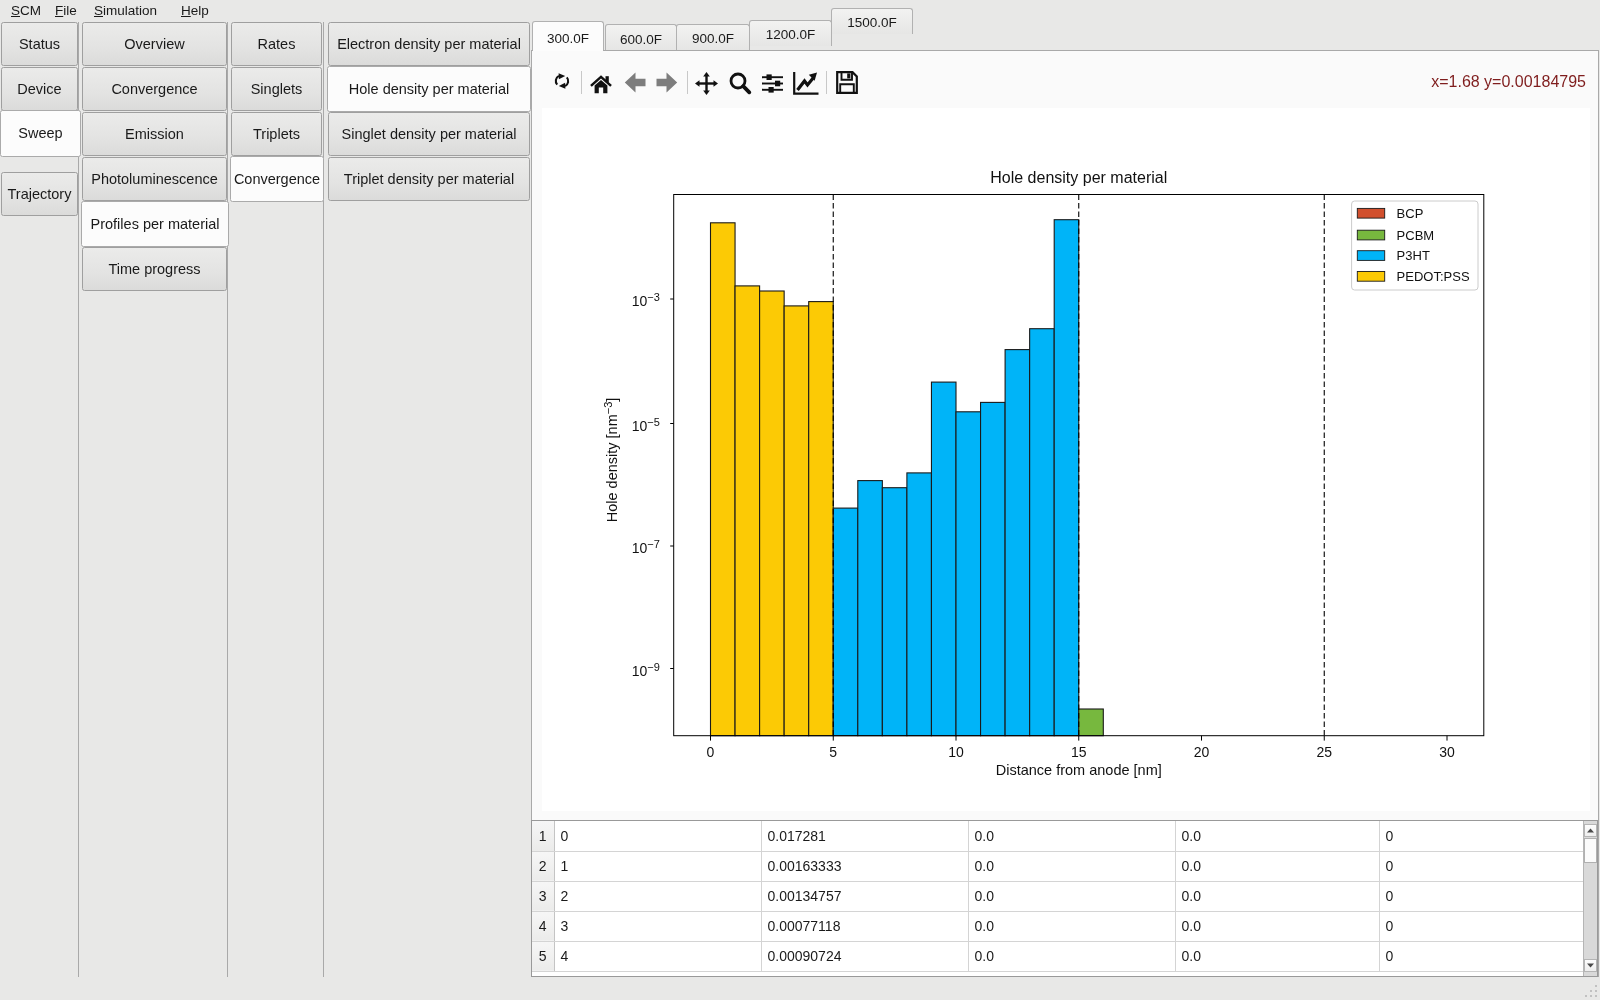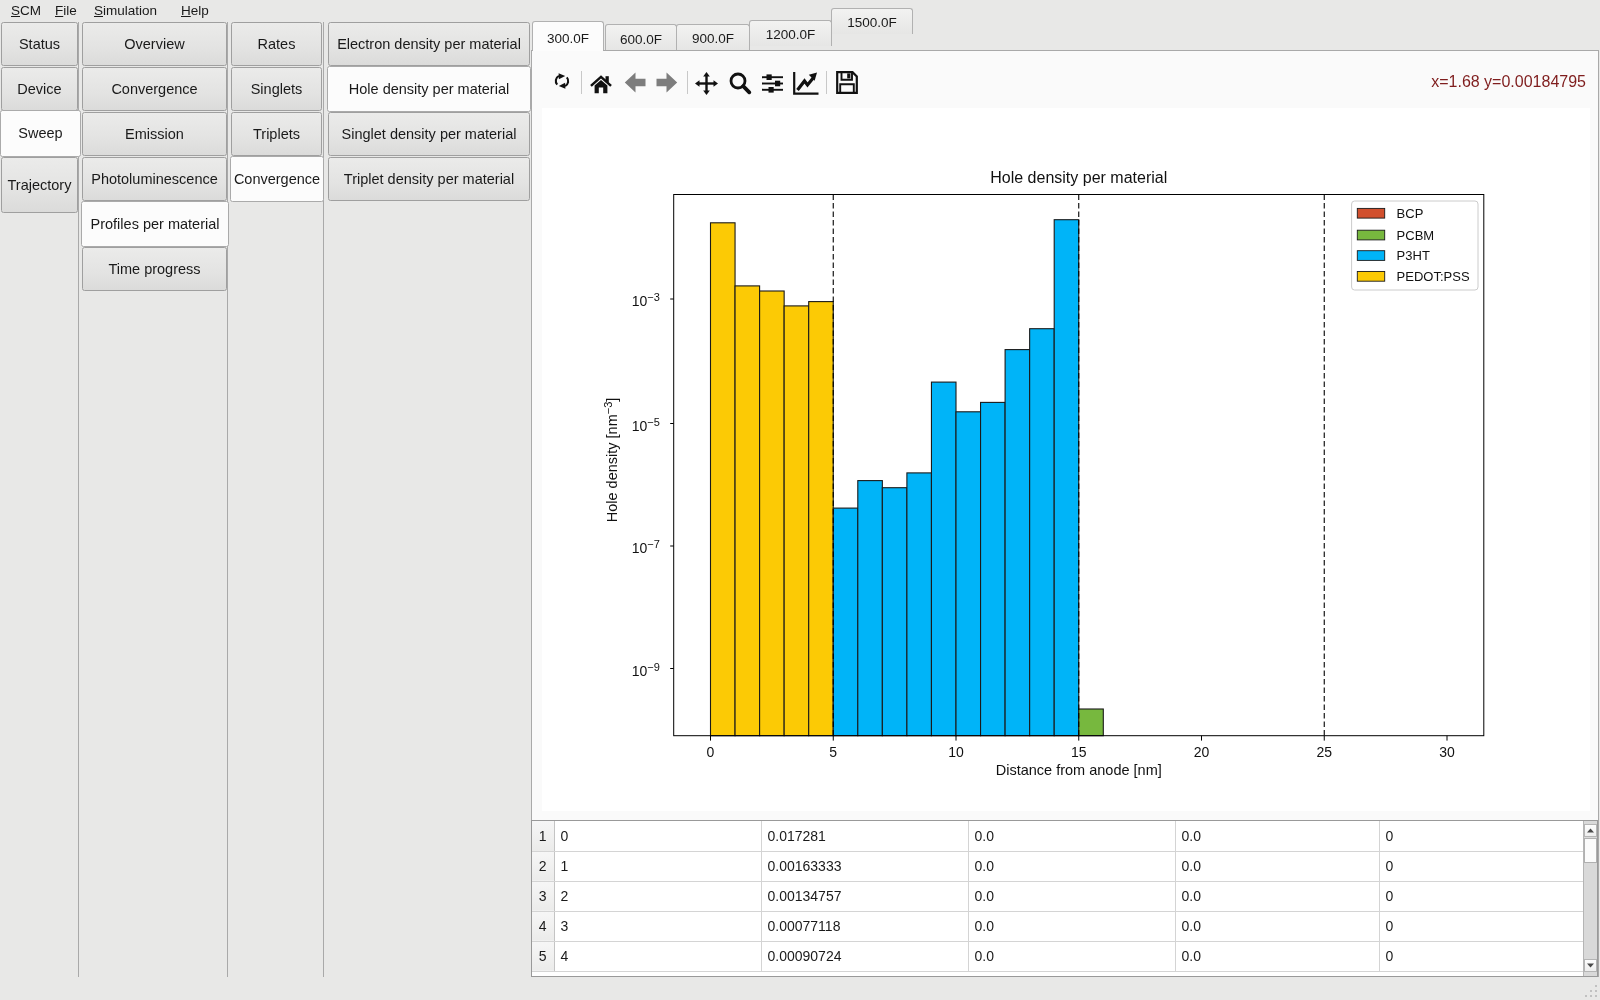--- a/index.html
+++ b/index.html
@@ -47,21 +47,21 @@
   <span class="mi" style="left:181px"><span class="ul">H</span>elp</span>
 </div>
 
 <div class="vline abs" style="left:78px"></div>
 <div class="vline abs" style="left:227px"></div>
 <div class="vline abs" style="left:323px"></div>
 
 <div class="btn" style="left:1px;top:22px;width:77px;height:44px">Status</div>
 <div class="btn" style="left:1px;top:66.5px;width:77px;height:44px">Device</div>
 <div class="btn active" style="left:0px;top:110px;width:81px;height:46.5px">Sweep</div>
-<div class="btn" style="left:1px;top:157px;width:77px;height:56px">Trajectory</div>
+<div class="btn" style="left:1px;top:172px;width:77px;height:44px">Trajectory</div>
 
 <div class="btn" style="left:82px;top:22px;width:145px;height:44px">Overview</div>
 <div class="btn" style="left:82px;top:67px;width:145px;height:44px">Convergence</div>
 <div class="btn" style="left:82px;top:112px;width:145px;height:44px">Emission</div>
 <div class="btn" style="left:82px;top:157px;width:145px;height:44px">Photoluminescence</div>
 <div class="btn active" style="left:81px;top:201px;width:148px;height:46px">Profiles per material</div>
 <div class="btn" style="left:82px;top:247px;width:145px;height:44px">Time progress</div>
 
 <div class="btn" style="left:231px;top:22px;width:91px;height:44px">Rates</div>
 <div class="btn" style="left:231px;top:67px;width:91px;height:44px">Singlets</div>

